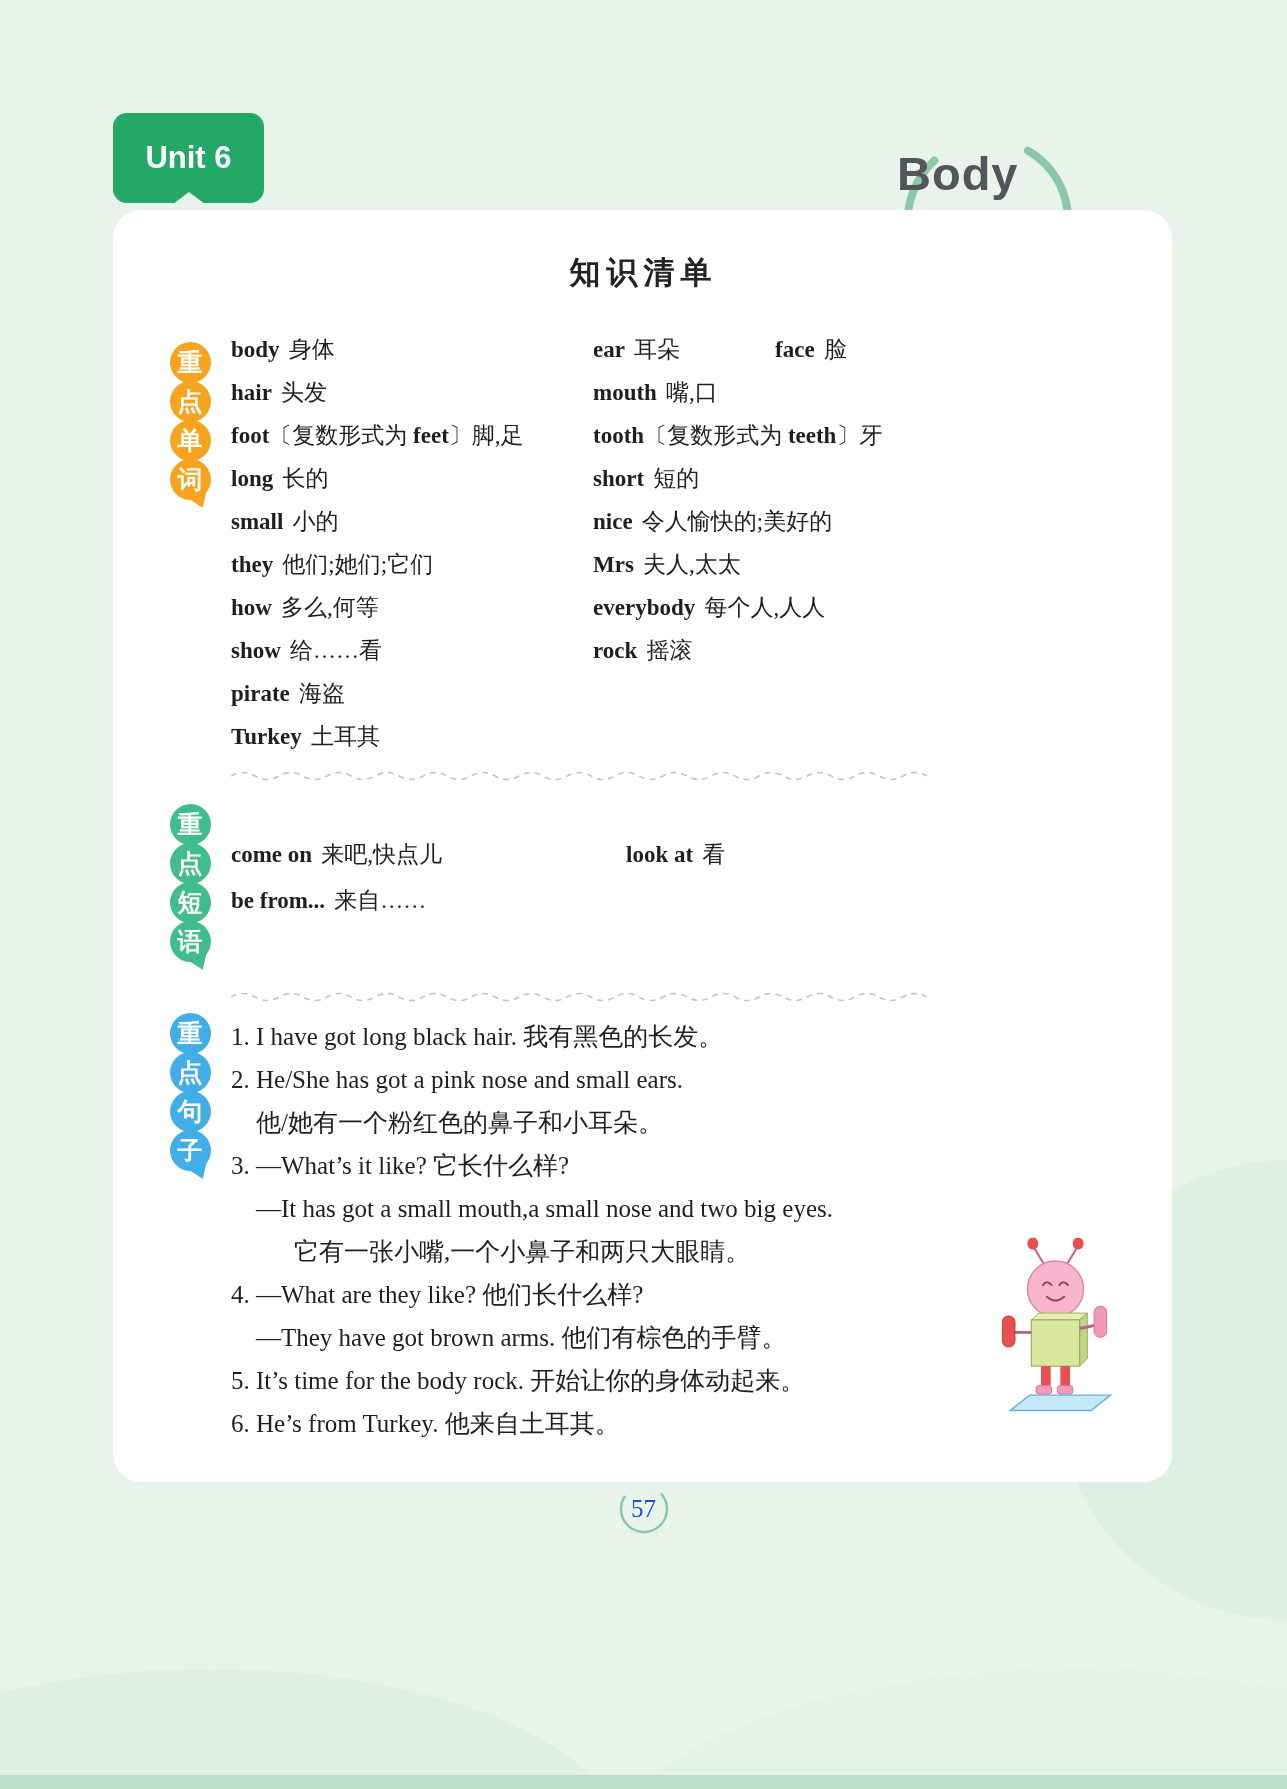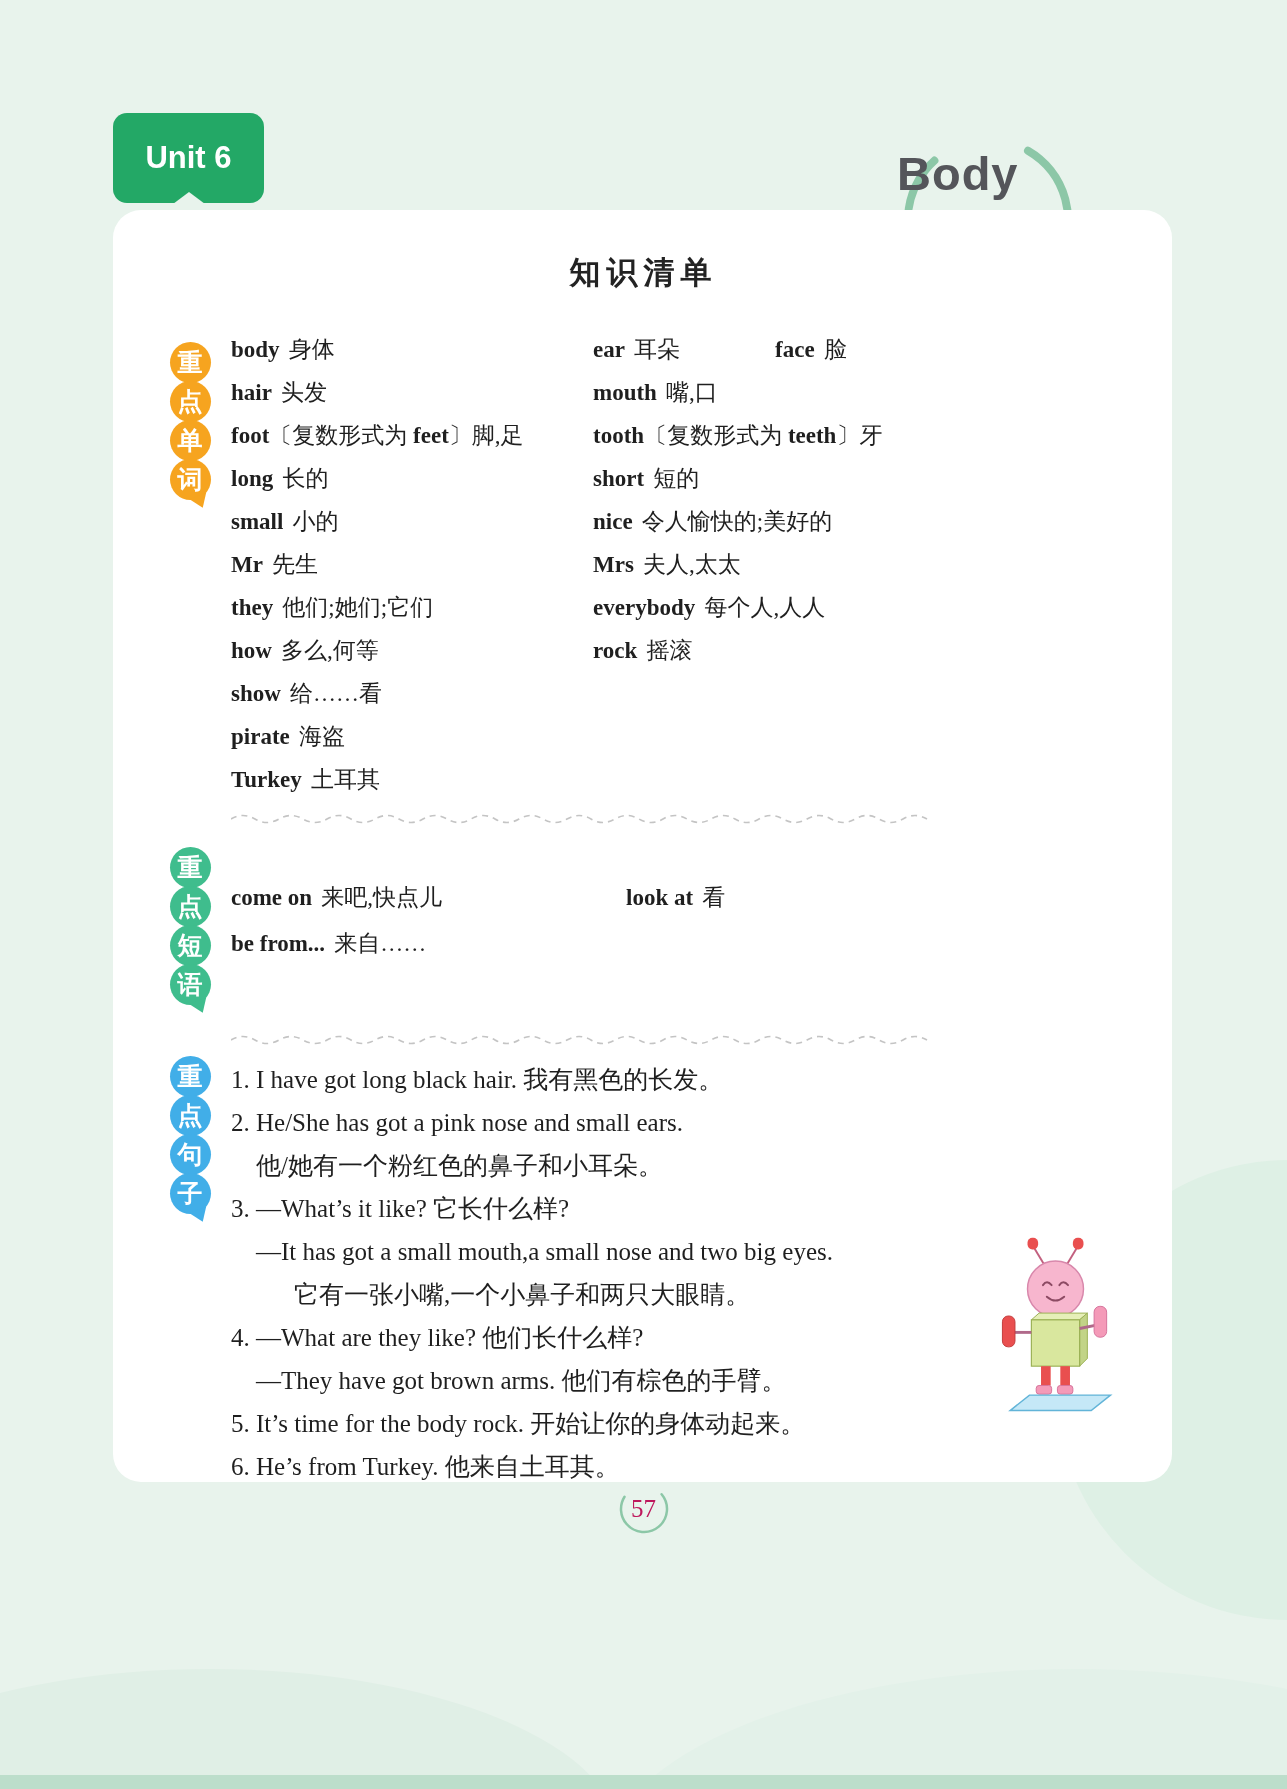--- a/index.html
+++ b/index.html
@@ -65,21 +65,21 @@
   .sentence-lines{padding-top:2px;}
   .line{height:43px;line-height:43px;font-size:25px;white-space:nowrap;}
   .ind1{padding-left:25px;}
   .ind2{padding-left:63px;}
 
   .robot{position:absolute;right:44px;bottom:52px;}
 
   
   .pagenum-wrap{position:absolute;bottom:252px;left:50%;transform:translateX(-50%);width:56px;height:56px;z-index:3;}
   .pagenum-wrap svg{position:absolute;left:0;top:0;}
-  .pnum{position:absolute;left:50%;top:50%;transform:translate(-50%,-50%);font:400 25px "Liberation Serif",serif;color:#be185d;text-align:center;}
+  .pnum{position:absolute;left:50%;top:50%;transform:translate(-50%,-50%);font:400 25px "Liberation Serif",serif;color:#1d4ed8;text-align:center;}
 </style>
 </head>
 <body>
 
 <div class="page">
 
   <div class="side-circle"></div>
   <div class="cloud-left"></div>
   <div class="cloud-right"></div>
   <div class="bottom-strip"></div>
@@ -108,21 +108,20 @@
         <span class="bchar">词</span>
         <span class="btail"></span>
       </div>
       <div class="content words-cols">
         <div class="col-left">
           <div class="wrow"><span class="en">body</span><span class="gap">身体</span></div>
           <div class="wrow"><span class="en">hair</span><span class="gap">头发</span></div>
           <div class="wrow"><span class="en">foot</span><span>〔复数形式为 </span><span class="en">feet</span><span>〕</span><span>脚,足</span></div>
           <div class="wrow"><span class="en">long</span><span class="gap">长的</span></div>
           <div class="wrow"><span class="en">small</span><span class="gap">小的</span></div>
-          <div class="wrow"><span class="en">Mr</span><span class="gap">先生</span></div>
           <div class="wrow"><span class="en">they</span><span class="gap">他们;她们;它们</span></div>
           <div class="wrow"><span class="en">how</span><span class="gap">多么,何等</span></div>
           <div class="wrow"><span class="en">show</span><span class="gap">给……看</span></div>
           <div class="wrow"><span class="en">pirate</span><span class="gap">海盗</span></div>
           <div class="wrow"><span class="en">Turkey</span><span class="gap">土耳其</span></div>
         </div>
         <div class="col-right">
           <div class="wrow"><span class="en">ear</span><span class="gap">耳朵</span><span class="en second">face</span><span class="gap">脸</span></div>
           <div class="wrow"><span class="en">mouth</span><span class="gap">嘴,口</span></div>
           <div class="wrow"><span class="en">tooth</span><span>〔复数形式为 </span><span class="en">teeth</span><span>〕</span><span>牙</span></div>

